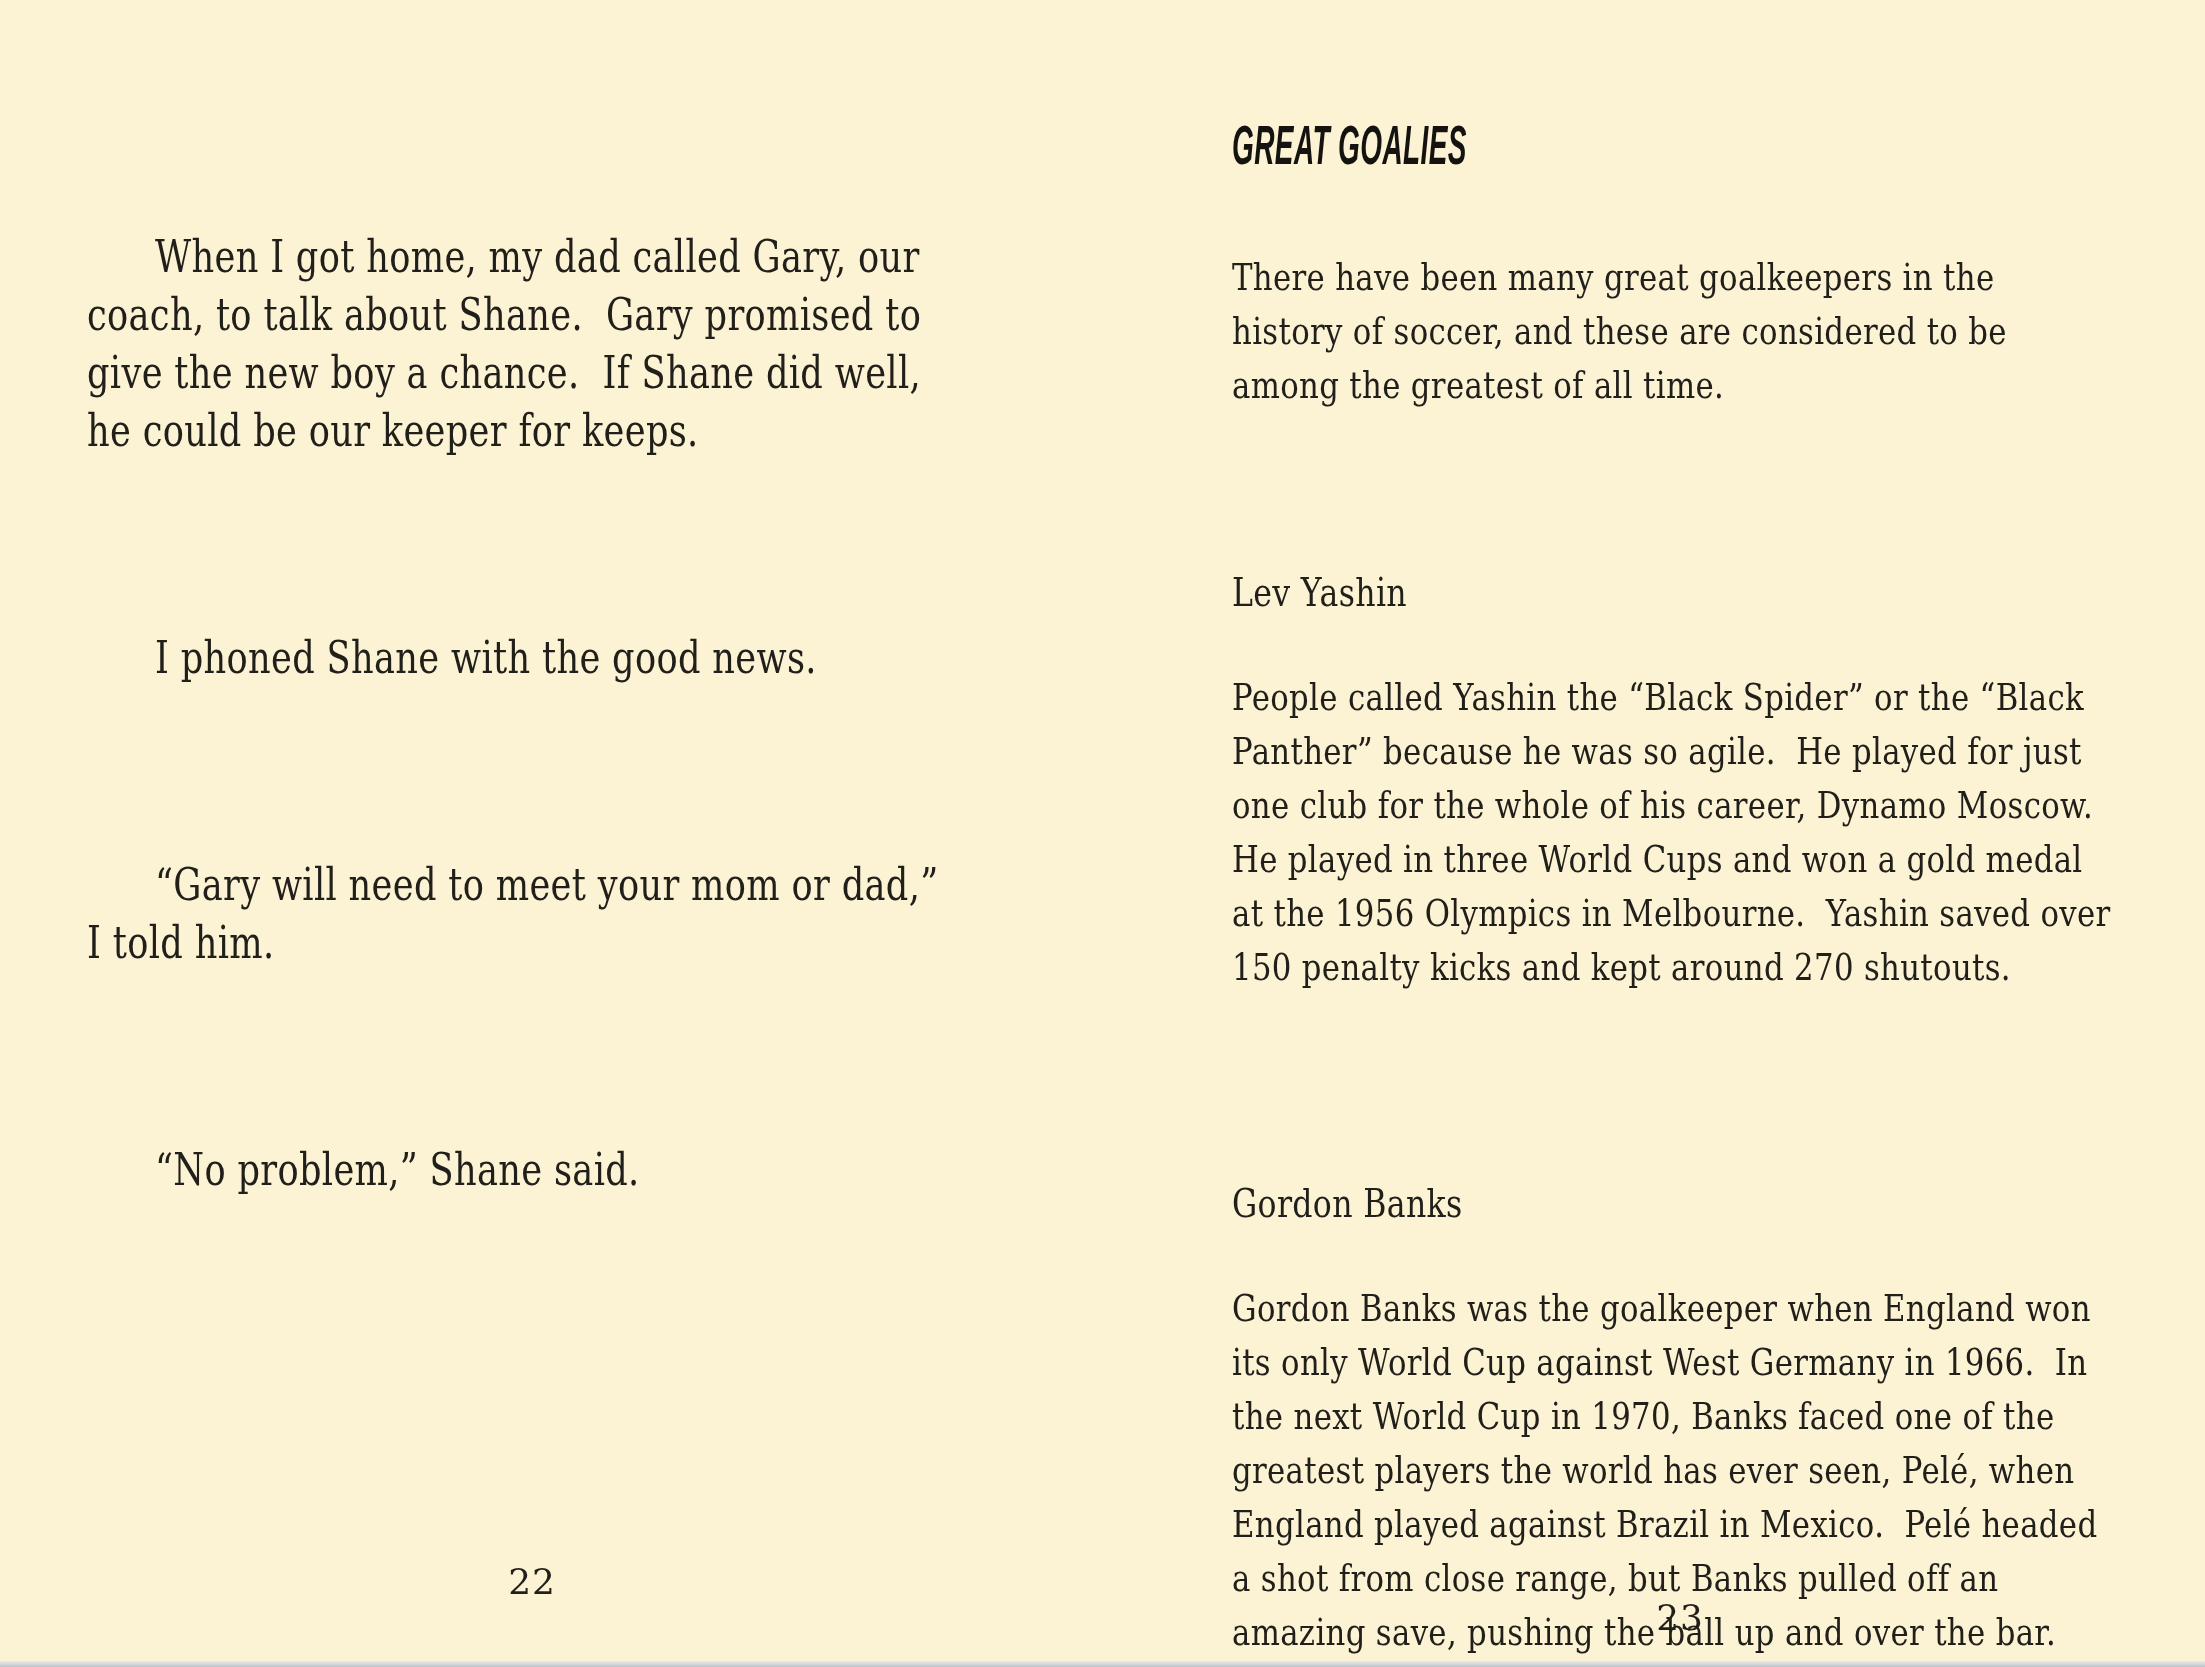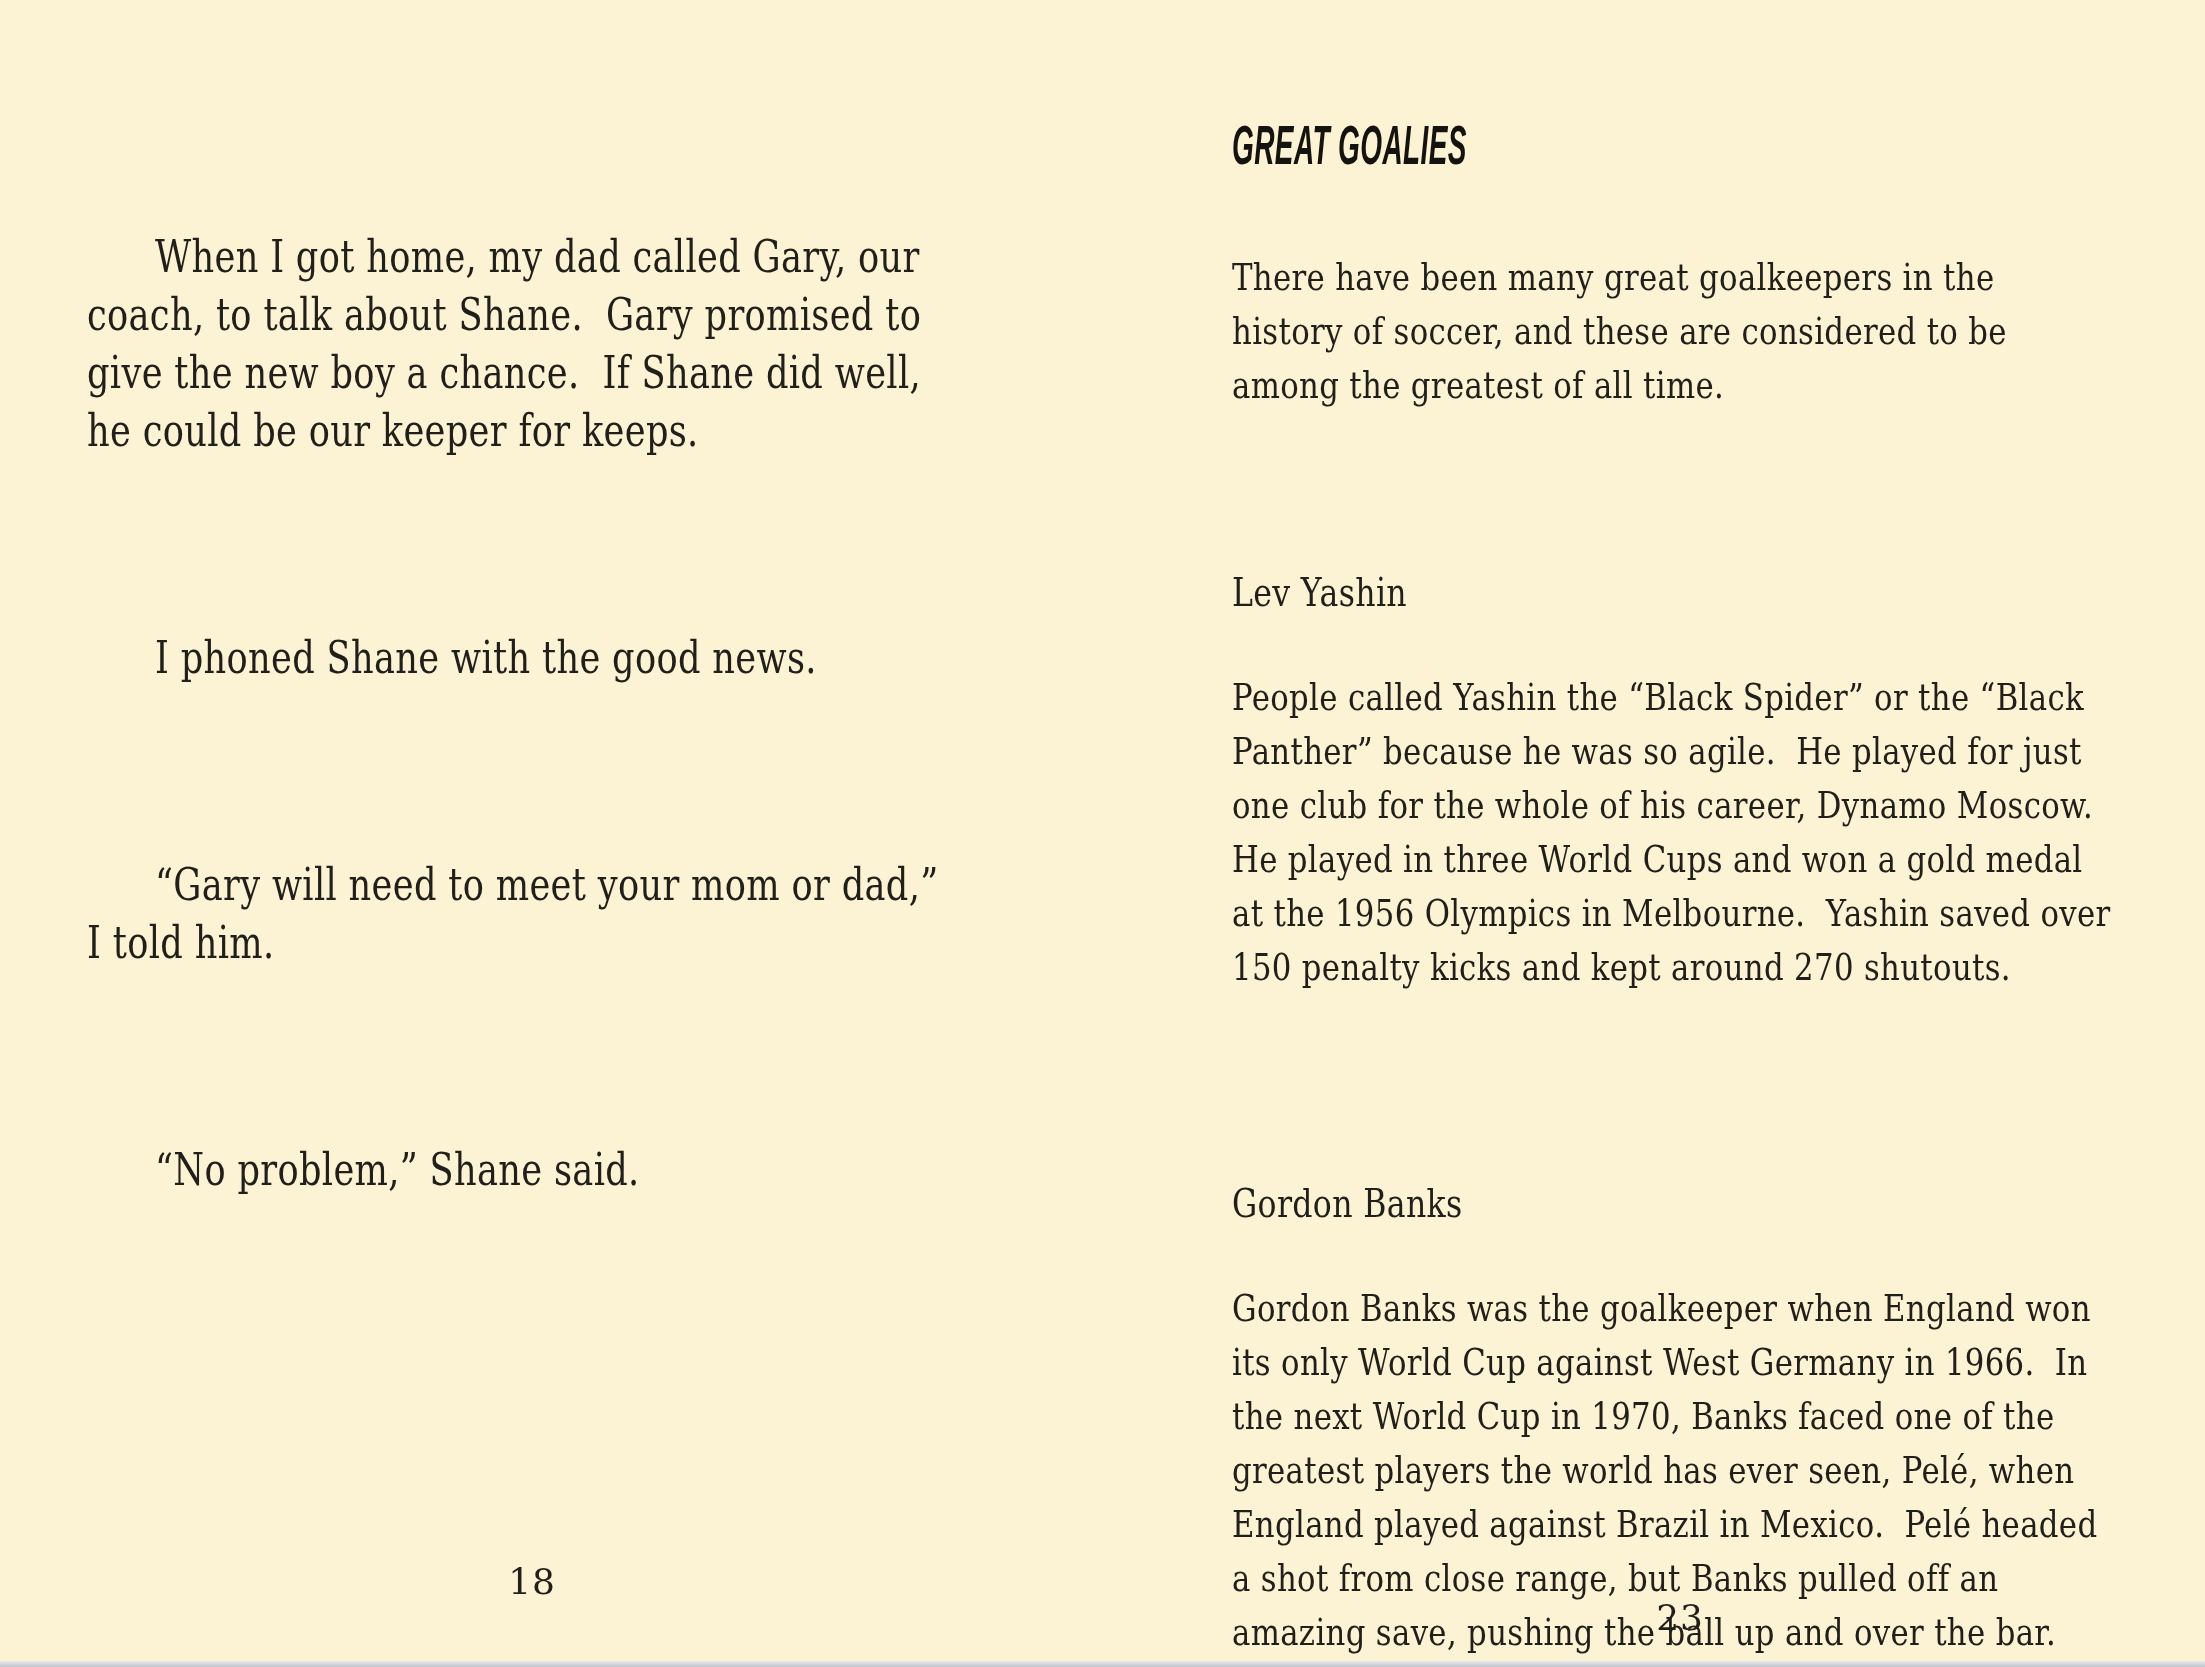--- a/index.html
+++ b/index.html
@@ -110,21 +110,21 @@
   <div class="left-text">
     <p>When I got home, my dad called Gary, our
 coach, to talk about Shane.  Gary promised to
 give the new boy a chance.  If Shane did well,
 he could be our keeper for keeps.</p>
     <p>I phoned Shane with the good news.</p>
     <p>“Gary will need to meet your mom or dad,”
 I told him.</p>
     <p>“No problem,” Shane said.</p>
   </div>
-  <div class="page-num left">18</div>
+  <div class="page-num left">22</div>
 
   <div class="right-col">
     <div class="headline">GREAT GOALIES</div>
     <div class="right-body">
       <div class="intro">There have been many great goalkeepers in the
 history of soccer, and these are considered to be
 among the greatest of all time.</div>
 
       <div>
         <div class="section-title">Lev Yashin</div>

